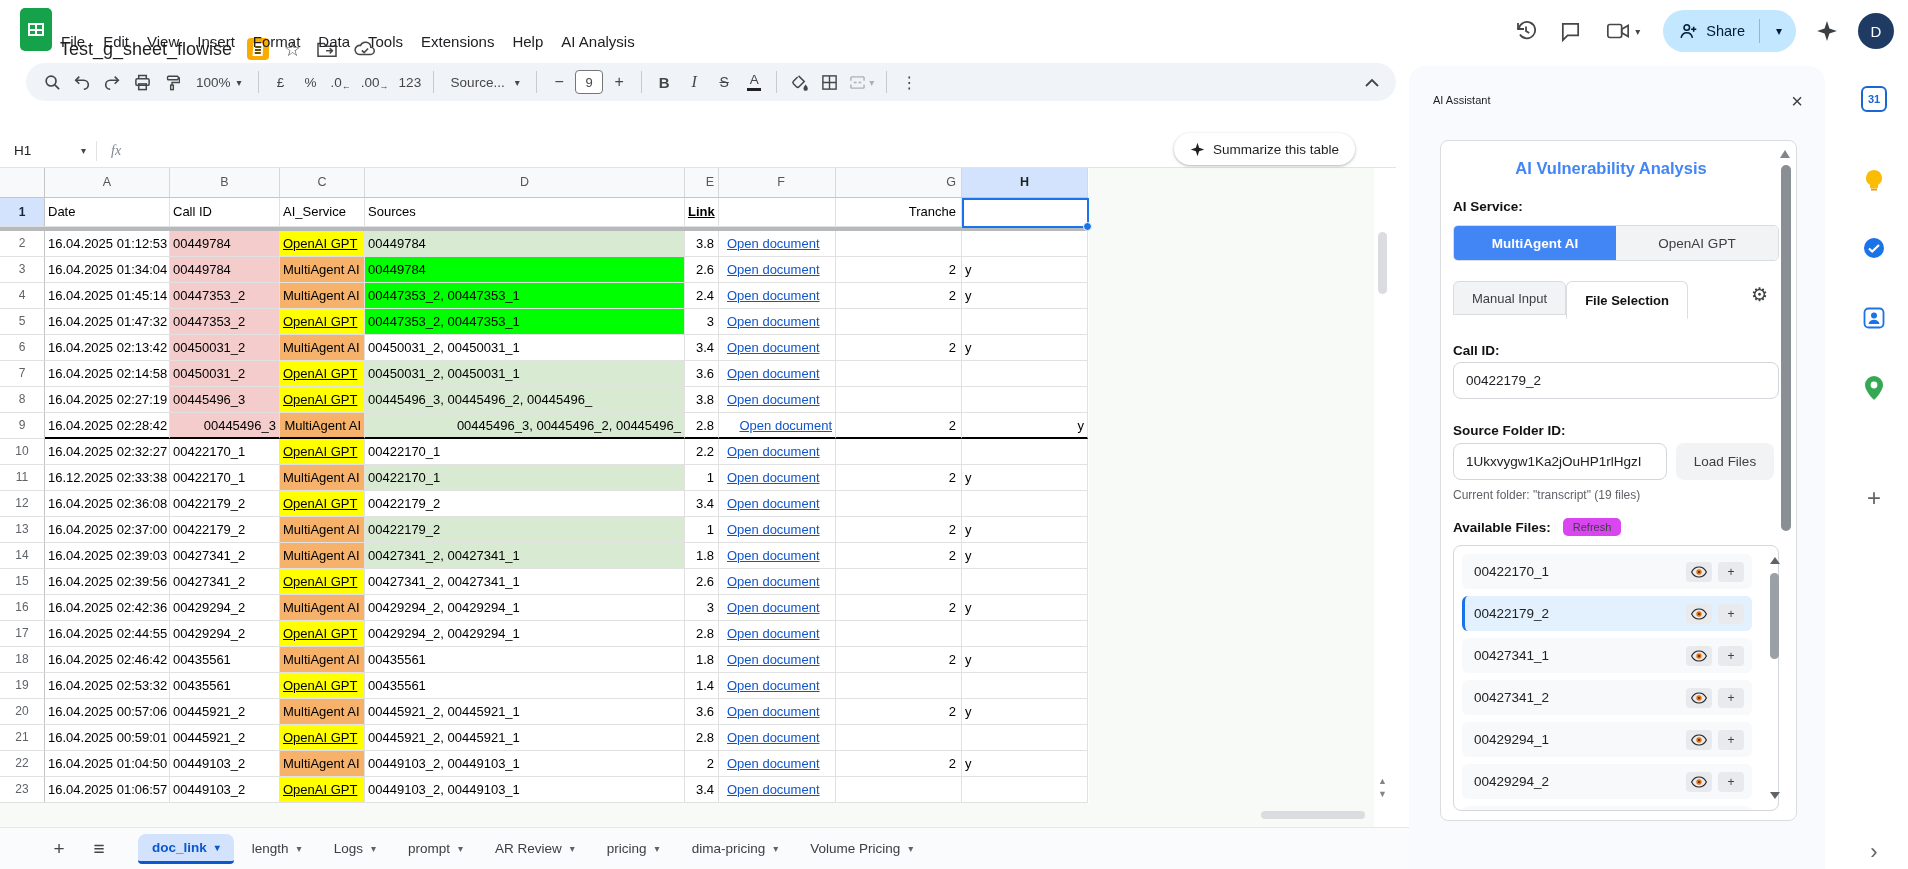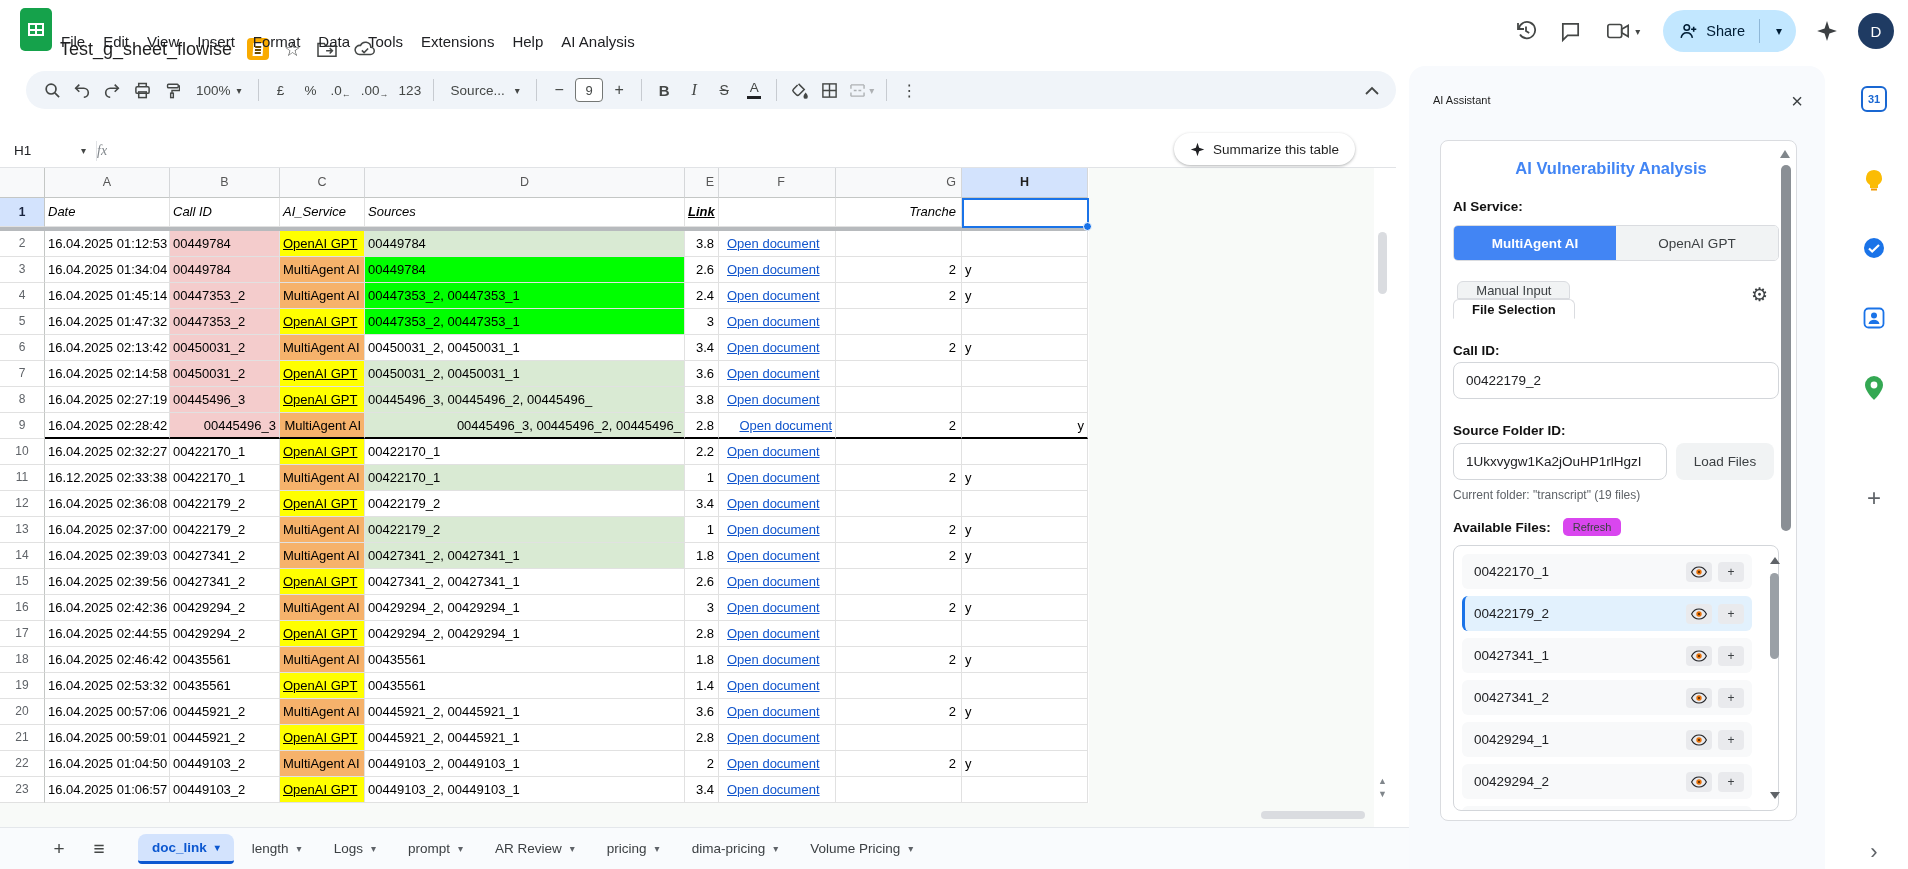--- a/index.html
+++ b/index.html
@@ -27,21 +27,21 @@
   .hdr-icon { width:26px; height:26px; display:flex; align-items:center; justify-content:center; }
   #share-btn { height:42px; background:#c2e7ff; border-radius:21px; display:flex; align-items:center; padding:0 6px 0 16px; gap:8px; }
   #share-btn .lbl { font-size:14.5px; font-weight:500; color:#001d35; }
   #share-btn .sep { width:1px; height:24px; background:#8fb8d8; margin-left:6px; }
   #share-btn .dd { padding:0 8px; color:#001d35; font-size:12px; }
   #avatar { width:36px; height:36px; border-radius:50%; background:#1f3b63; color:#fff; font-size:15px;
     display:flex; align-items:center; justify-content:center; }
 
   
   #toolbar { position:absolute; left:26px; top:63px; width:1370px; height:38px; background:#f0f4f9; border-radius:19px;
-    display:flex; align-items:center; padding:0 10px 0 12px; gap:2px; color:#444746;margin-top:8px; }
+    display:flex; align-items:center; padding:0 10px 0 12px; gap:2px; color:#444746; }
   .tb { height:28px; min-width:28px; padding:0 4px; display:flex; align-items:center; justify-content:center;
     border-radius:4px; font-size:14px; color:#444746; }
   .tb.txt { font-size:13.5px; }
   .tb-div { width:1px; height:22px; background:#c7cbd1; margin:0 6px; }
   #zoom-box { display:flex; align-items:center; gap:6px; padding:0 8px; font-size:13.5px; }
   #font-box { display:flex; align-items:center; gap:10px; padding:0 8px; font-size:13.5px; min-width:86px; }
   #size-box { width:28px; height:24px; border:1px solid #747775; border-radius:4px; background:#fff;
     display:flex; align-items:center; justify-content:center; font-size:13px; }
   .bold-ic { font-weight:bold; font-size:15px; }
   .ital-ic { font-style:italic; font-family:"Liberation Serif",serif; font-size:16px; }
@@ -51,41 +51,41 @@
   .caret { font-size:10px; color:#444746; }
   .dim { opacity:.38; }
   #tb-spacer { flex:1; }
 
   
   #formula-row { position:absolute; left:0; top:134px; width:1396px; height:34px; background:#fff;
     border-bottom:1px solid #e1e3e6; display:flex; align-items:center; }
   #name-box { width:96px; display:flex; align-items:center; justify-content:space-between; padding:0 10px 0 14px;
     font-size:13.5px; color:#202124; }
   #fx-div { width:1px; height:20px; background:#e1e3e6; }
-  #fx-label { font-style:italic; color:#80868b; font-size:14px; font-family:"Liberation Serif",serif; }
+  #fx-label { margin-left:14px; font-style:italic; color:#80868b; font-size:14px; font-family:"Liberation Serif",serif; }
   #summarize-btn { position:absolute; left:1174px; top:133px; height:32px; background:#fff; border-radius:16px;
     box-shadow:0 1px 3px rgba(60,64,67,.4); display:flex; align-items:center; gap:8px; padding:0 16px;
     font-size:13.5px; color:#1f1f1f; z-index:5; }
 
   
   #grid { position:absolute; left:0; top:168px; width:1396px; height:659px; background:#fff; }
   #empty-right { position:absolute; left:1089px; top:0; width:285px; height:659px; background:#f8faf8; }
   #empty-bottom { position:absolute; left:0; top:635px; width:1089px; height:24px; background:#f8faf8; }
   .grow { display:flex; position:relative; }
   .gut { width:45px; text-align:center; font-size:12px; color:#5f6368; background:#fff;
     border-right:1px solid #c4c7c5; border-bottom:1px solid #e1e1e1; flex:none; }
   .cell { border-right:1px solid #e1e1e1; border-bottom:1px solid #e1e1e1; font-size:13px;
     padding:0 3px; white-space:nowrap; overflow:hidden; flex:none; color:#000; }
   #grid-head { height:30px; }
   #grid-head .gut { border-bottom:1px solid #c4c7c5; background:#f8f9fa; }
   .colhead { background:#f8f9fa; color:#575757; font-size:12.5px; text-align:center; line-height:29px;
     border-right:1px solid #d5d7d9; border-bottom:1px solid #c4c7c5; flex:none; }
   .colhead.sel { background:#d3e3fd; color:#1f1f1f; font-weight:bold; }
   #row1 { height:29px; }
-  #row1 .cell { line-height:28px;font-style:italic; }
+  #row1 .cell { line-height:28px; }
   #row1 .gut { line-height:28px; }
   .gut.sel { background:#d3e3fd; color:#18233d; font-weight:bold; }
   #frozen-bar { height:4px; width:1089px; background:#b7babd; }
   .drow { height:26px; }
   .drow .cell { line-height:25px; }
   .drow .gut { line-height:25px; }
   .c-A{width:125px;} .c-B{width:110px;} .c-C{width:85px;} .c-D{width:320px;}
   .c-E{width:34px; text-align:right; padding-right:4px;}
   .c-F{width:117px; padding-left:8px;} .c-G{width:126px; text-align:right; padding-right:5px;} .c-H{width:126px;}
   .pink { background:#f4cccc; }
@@ -131,21 +131,21 @@
     border-left:5px solid transparent; border-right:5px solid transparent; border-bottom:8px solid #80868b; }
   #card-scroll-thumb { position:absolute; right:5px; top:24px; width:10px; height:366px; background:#8a8f95; border-radius:5px; }
   #card-title { position:absolute; left:20px; top:18px; width:300px; text-align:center; font-size:16.5px;
     font-weight:bold; color:#4285f4; }
   .sb-label { position:absolute; left:12px; font-size:13.5px; font-weight:bold; color:#111; }
   #svc-toggle { position:absolute; left:12px; top:84px; width:326px; height:36px; display:flex;
     border:1px solid #dadce0; border-radius:5px; overflow:hidden; }
   #svc-toggle .opt { flex:1; display:flex; align-items:center; justify-content:center; font-size:13.5px; }
   #svc-toggle .opt.on { background:#4285f4; color:#fff; font-weight:bold; }
   #svc-toggle .opt.off { background:#f1f3f4; color:#3c4043; }
-  #input-tabs { position:absolute; left:12px; top:140px; height:38px; display:flex; align-items:center;flex-direction:column; }
+  #input-tabs { position:absolute; left:12px; top:140px; height:38px; display:flex; align-items:flex-start; }
   .itab { height:34px; padding:0 18px; display:flex; align-items:center; font-size:13px; color:#3c4043;
     background:#f1f3f4; border:1px solid #dadce0; border-radius:6px 6px 0 0; }
   .itab.on { height:38px; background:#fff; font-weight:bold; color:#111; border-bottom-color:#fff; }
   #gear { position:absolute; right:28px; top:142px; font-size:19px; color:#3c4043; }
   .sb-input { position:absolute; left:12px; height:37px; border:1px solid #d3d6da; border-radius:8px;
     background:#fff; display:flex; align-items:center; padding:0 12px; font-size:13.5px; color:#202124;
     white-space:nowrap; overflow:hidden; }
   #load-btn { position:absolute; right:22px; top:302px; width:98px; height:37px; background:#f1f3f4;
     border-radius:8px; display:flex; align-items:center; justify-content:center; font-size:13.5px; color:#3c4043; }
   #folder-note { position:absolute; left:12px; top:347px; font-size:12px; color:#5f6368; }

